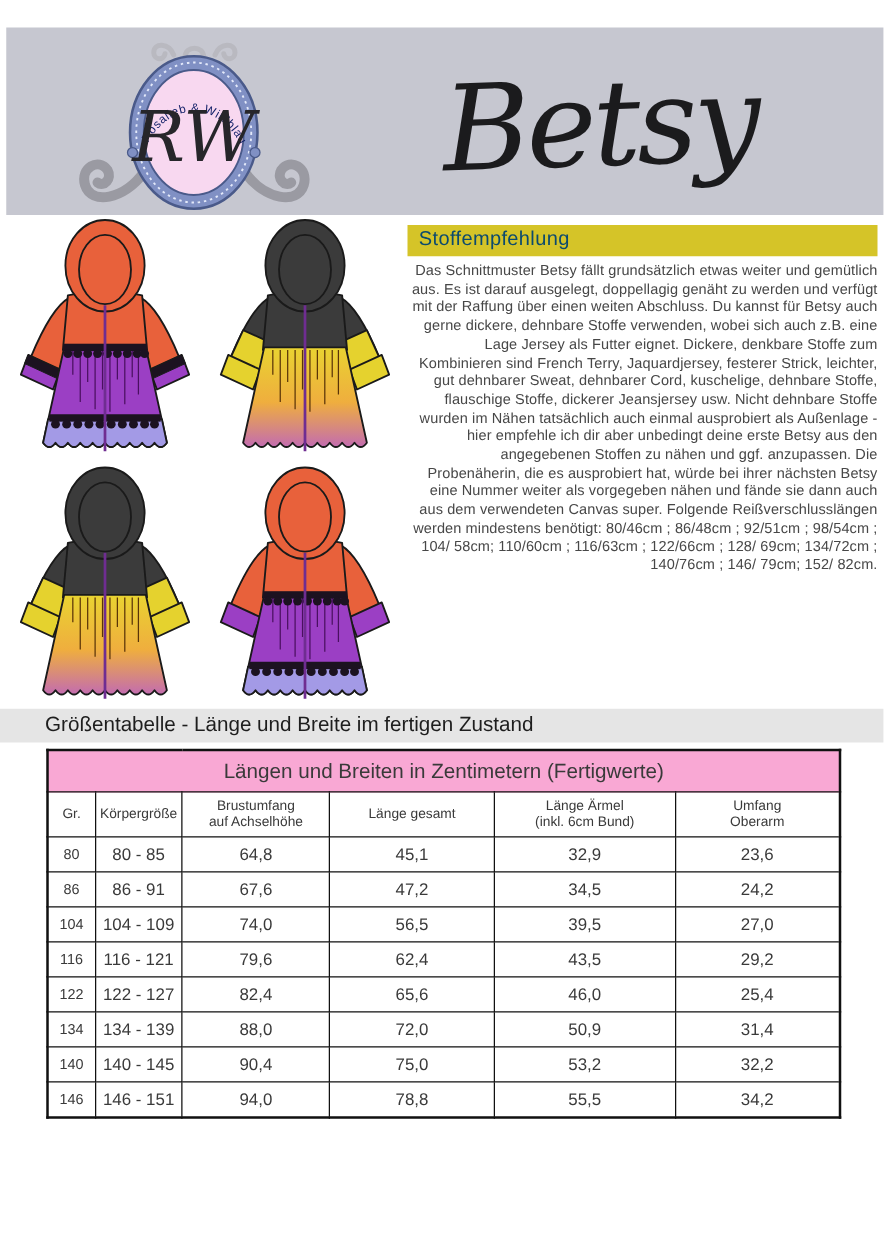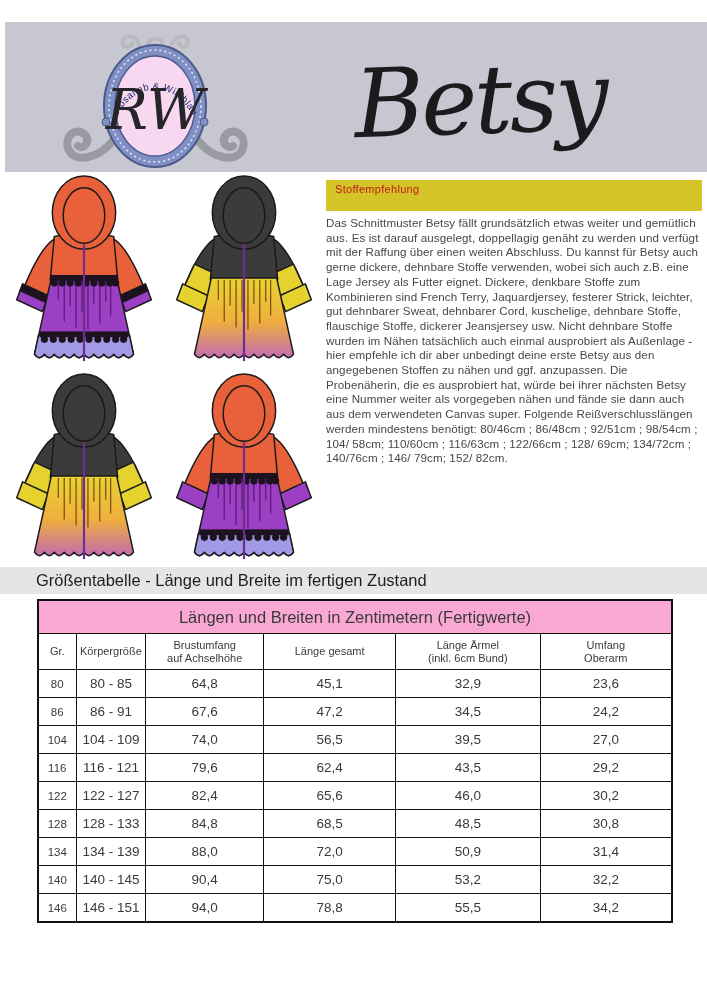--- a/index.html
+++ b/index.html
@@ -12,23 +12,23 @@
   .betsy-title{position:absolute;left:250px;top:8px;width:450px;height:140px;
     font-family:"DejaVu Serif",serif;font-style:italic;font-size:95px;line-height:140px;
     text-align:center;color:#1b1b1d;letter-spacing:-3px;transform:rotate(-2deg);}
 
   
   .jackets{position:absolute;left:4px;top:173px;width:320px;height:398px;
     display:grid;grid-template-columns:160px 160px;grid-template-rows:198px 198px;}
 
   
   .fabric{position:absolute;left:326px;top:180px;width:376px;}
-  .fabric-head{background:#d5c428;color:#b91c1c;font-size:11px;padding:3px 0 16px 9px;
+  .fabric-head{background:#d5c428;color:#0c4a6e;font-size:16px;padding:3px 0 4px 9px;
     margin-bottom:5px;letter-spacing:.3px;}
-  .fabric p{margin:0;font-size:11.6px;line-height:14.7px;color:#474747;letter-spacing:.1px;}
+  .fabric p{margin:0;font-size:11.6px;line-height:14.7px;color:#474747;letter-spacing:.1px;text-align:right;}
 
   
   .size-banner{position:absolute;left:0;top:567px;width:707px;height:27px;background:#e5e5e5;
     color:#1e1e1e;font-size:16.5px;line-height:27px;padding-left:36px;box-sizing:border-box;}
   table.sizes{position:absolute;left:37px;top:599px;width:636px;border-collapse:collapse;
     border:2.5px solid #111;}
   table.sizes th,table.sizes td{border:1.4px solid #111;text-align:center;vertical-align:middle;
     color:#3a3a3a;}
   th.ttl{background:#f9a8d4;color:#1e1e1e;font-size:16.5px;font-weight:normal;height:30px;}
   th.colh{font-size:11px;font-weight:normal;height:33px;white-space:pre-line;line-height:12.5px;}
@@ -306,29 +306,21 @@
           <td>62,4</td>
           <td>43,5</td>
           <td>29,2</td>
         </tr>
       <tr>
           <td class="c-gr">122</td>
           <td>122 - 127</td>
           <td>82,4</td>
           <td>65,6</td>
           <td>46,0</td>
-          <td>30,2</td>
-        </tr>
-      <tr>
-          <td class="c-gr">128</td>
-          <td>128 - 133</td>
-          <td>84,8</td>
-          <td>68,5</td>
-          <td>48,5</td>
-          <td>30,8</td>
+          <td>25,4</td>
         </tr>
       <tr>
           <td class="c-gr">134</td>
           <td>134 - 139</td>
           <td>88,0</td>
           <td>72,0</td>
           <td>50,9</td>
           <td>31,4</td>
         </tr>
       <tr>

